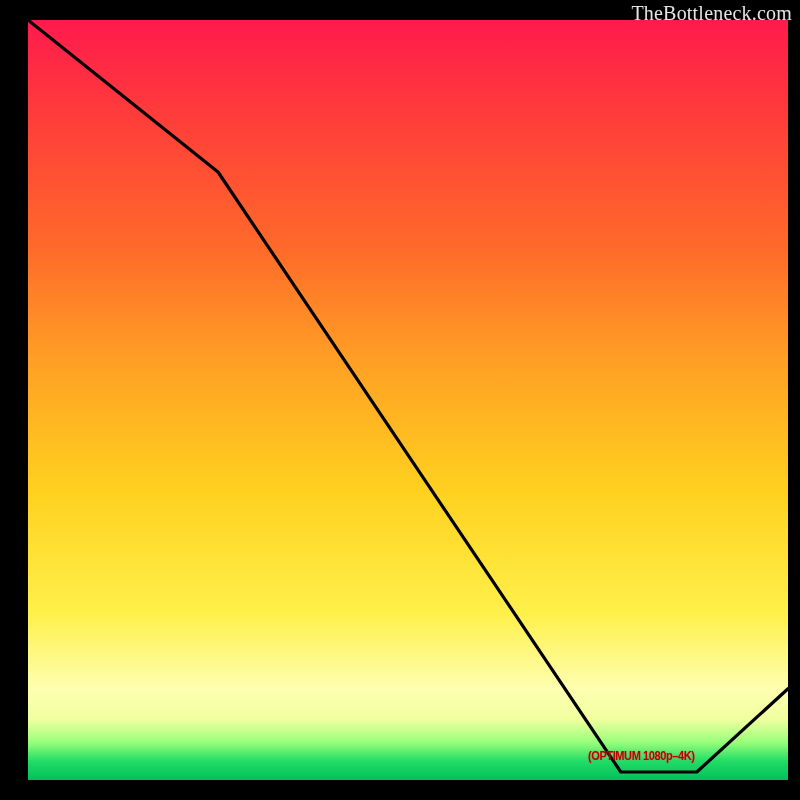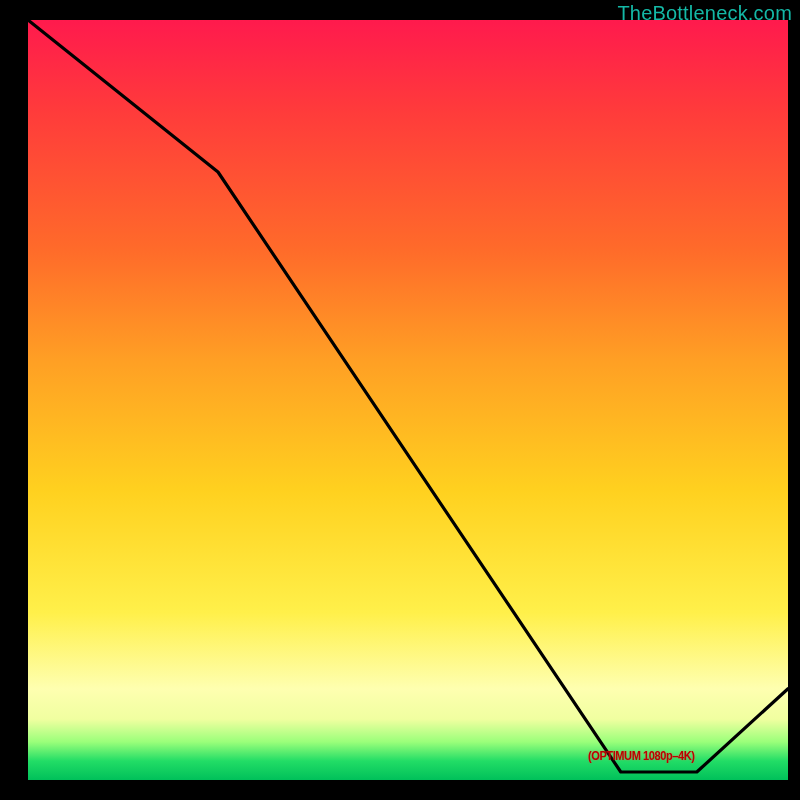--- a/index.html
+++ b/index.html
@@ -46,25 +46,26 @@
       #f0ffa0 92%,
       #9aff7a 95%,
       #22dd66 97.5%,
       #00c05a 100%
     );
   }
   .watermark {
     position: absolute;
     top: 2px;
     right: 8px;
-    color: #14b8a6;
+    color: #e5e5e5;
     font-size: 20px;
     font-weight: 500;
     letter-spacing: 0.2px;
     user-select: none;
+    font-family: Liberation Serif, serif;
   }
   .curve-svg {
     position: absolute;
     left: 0;
     top: 0;
   }
   .anno {
     position: absolute;
     color: #bb0000;
     font-size: 13px;

